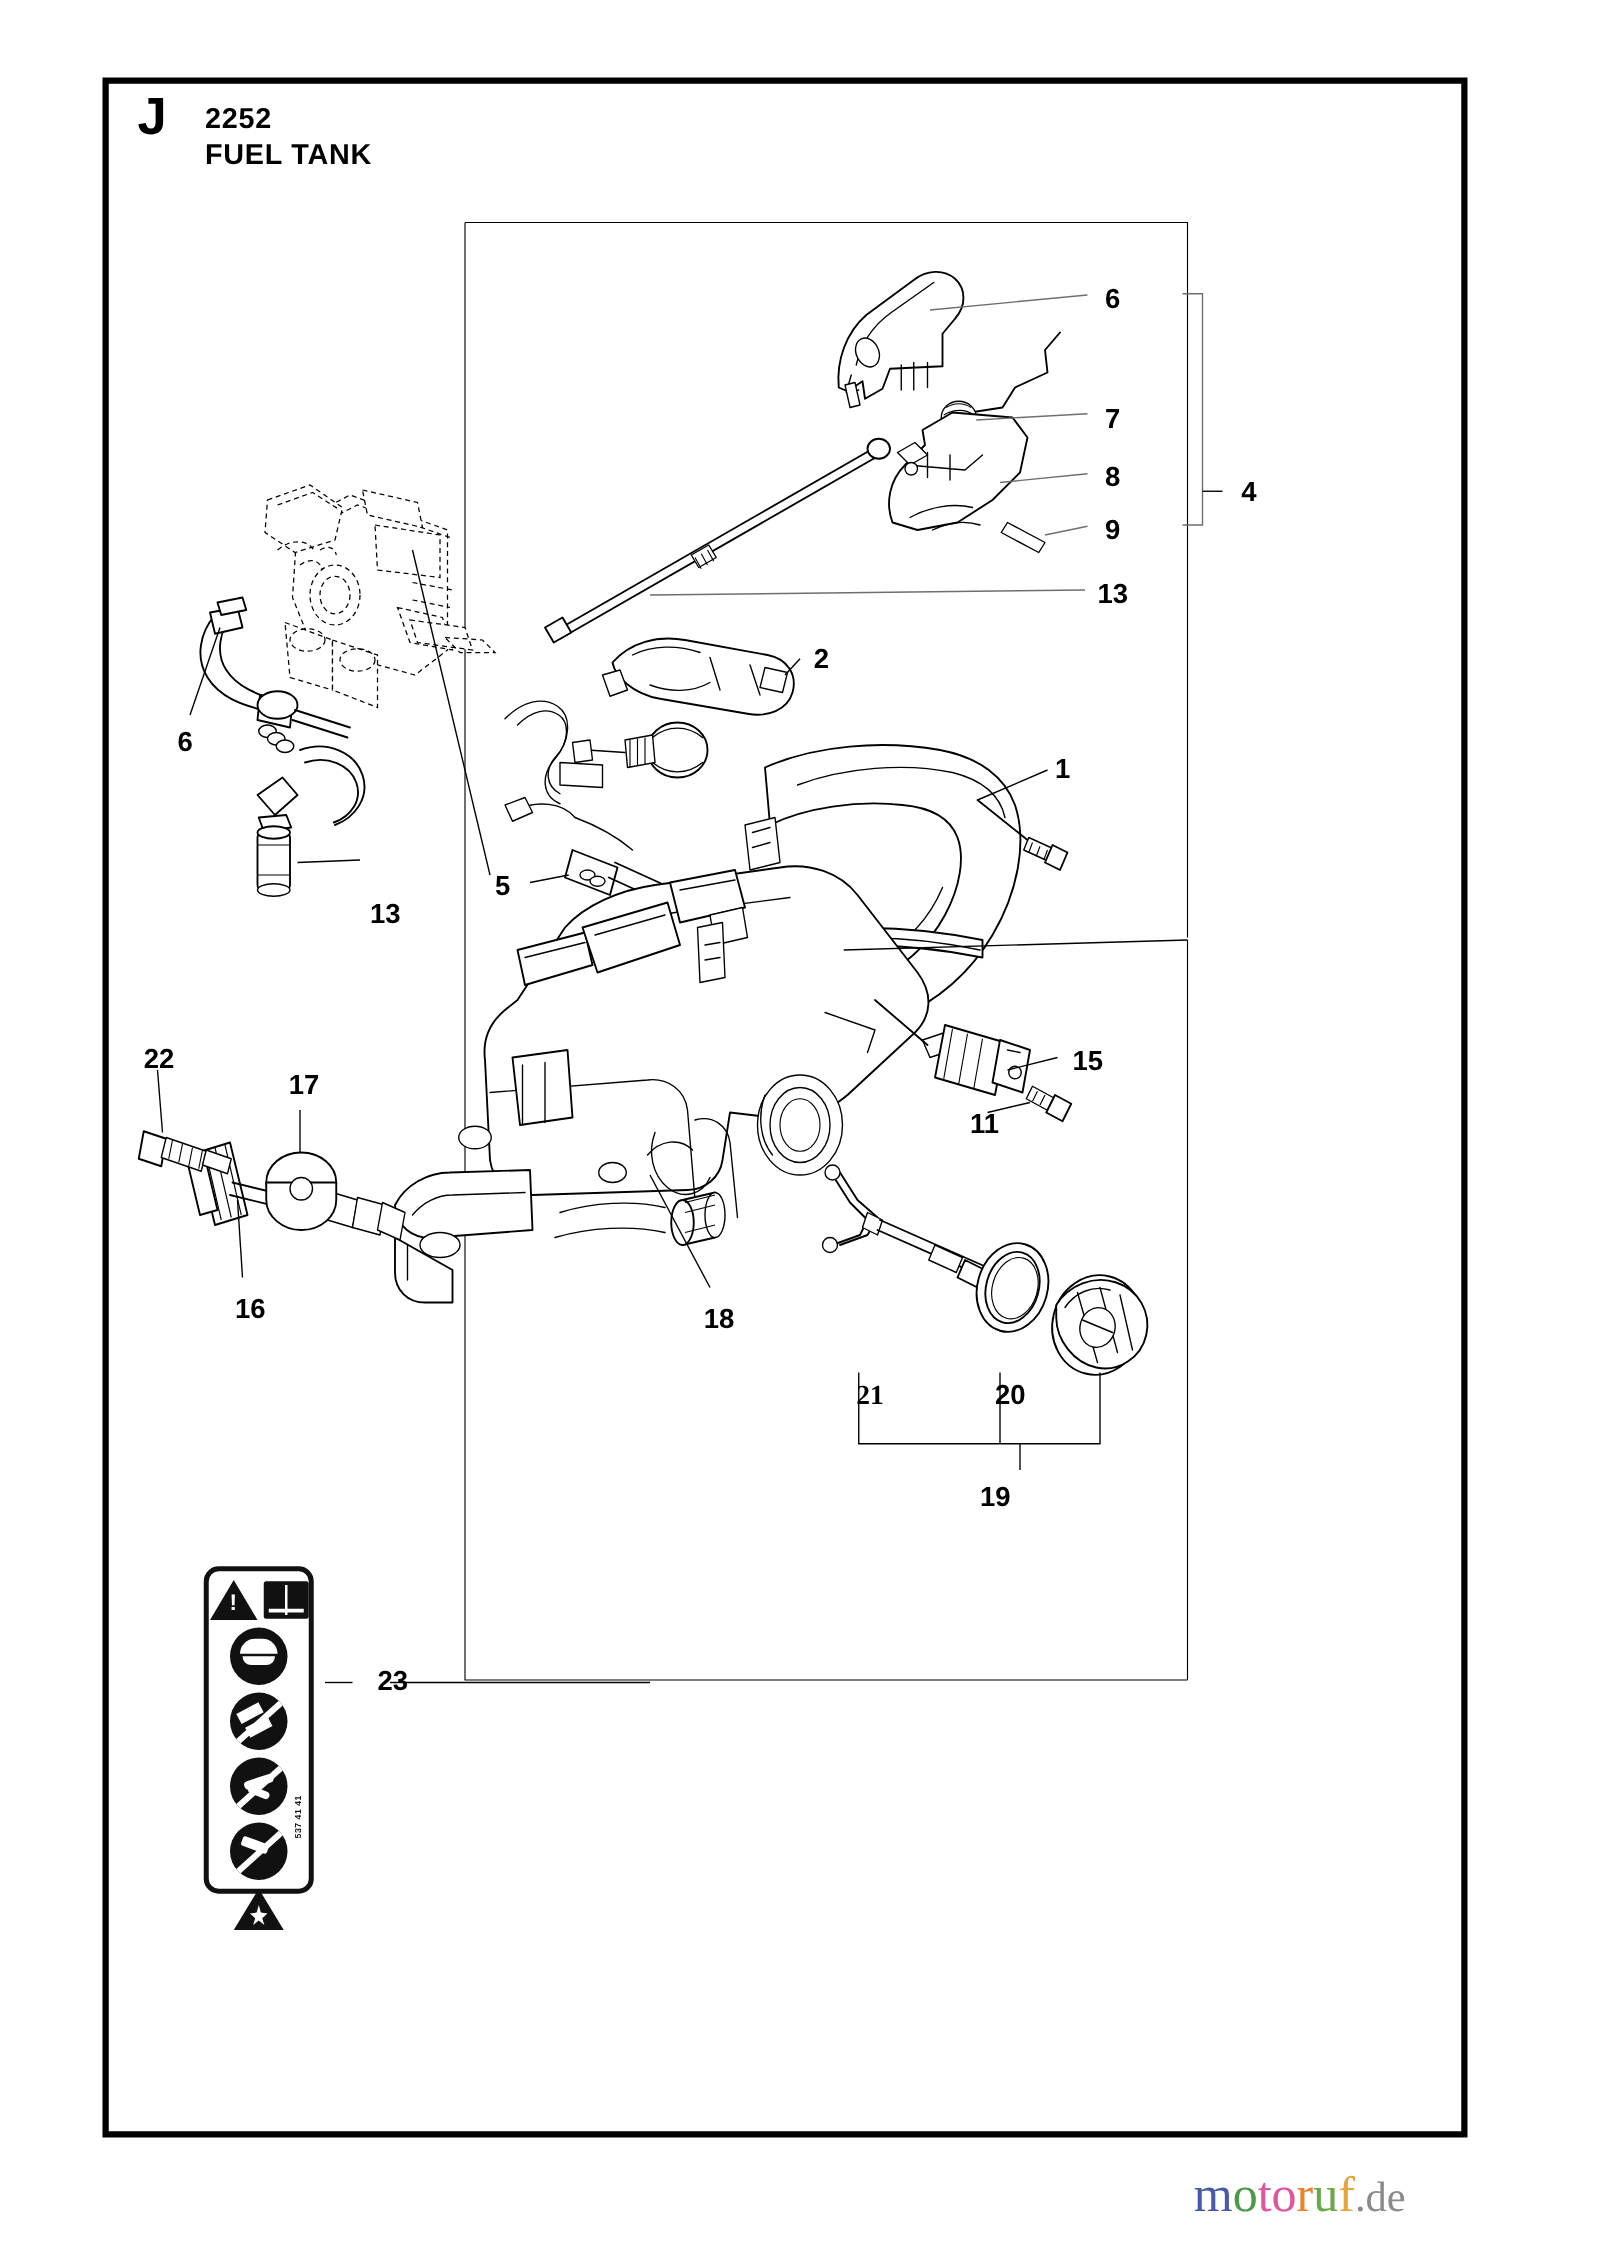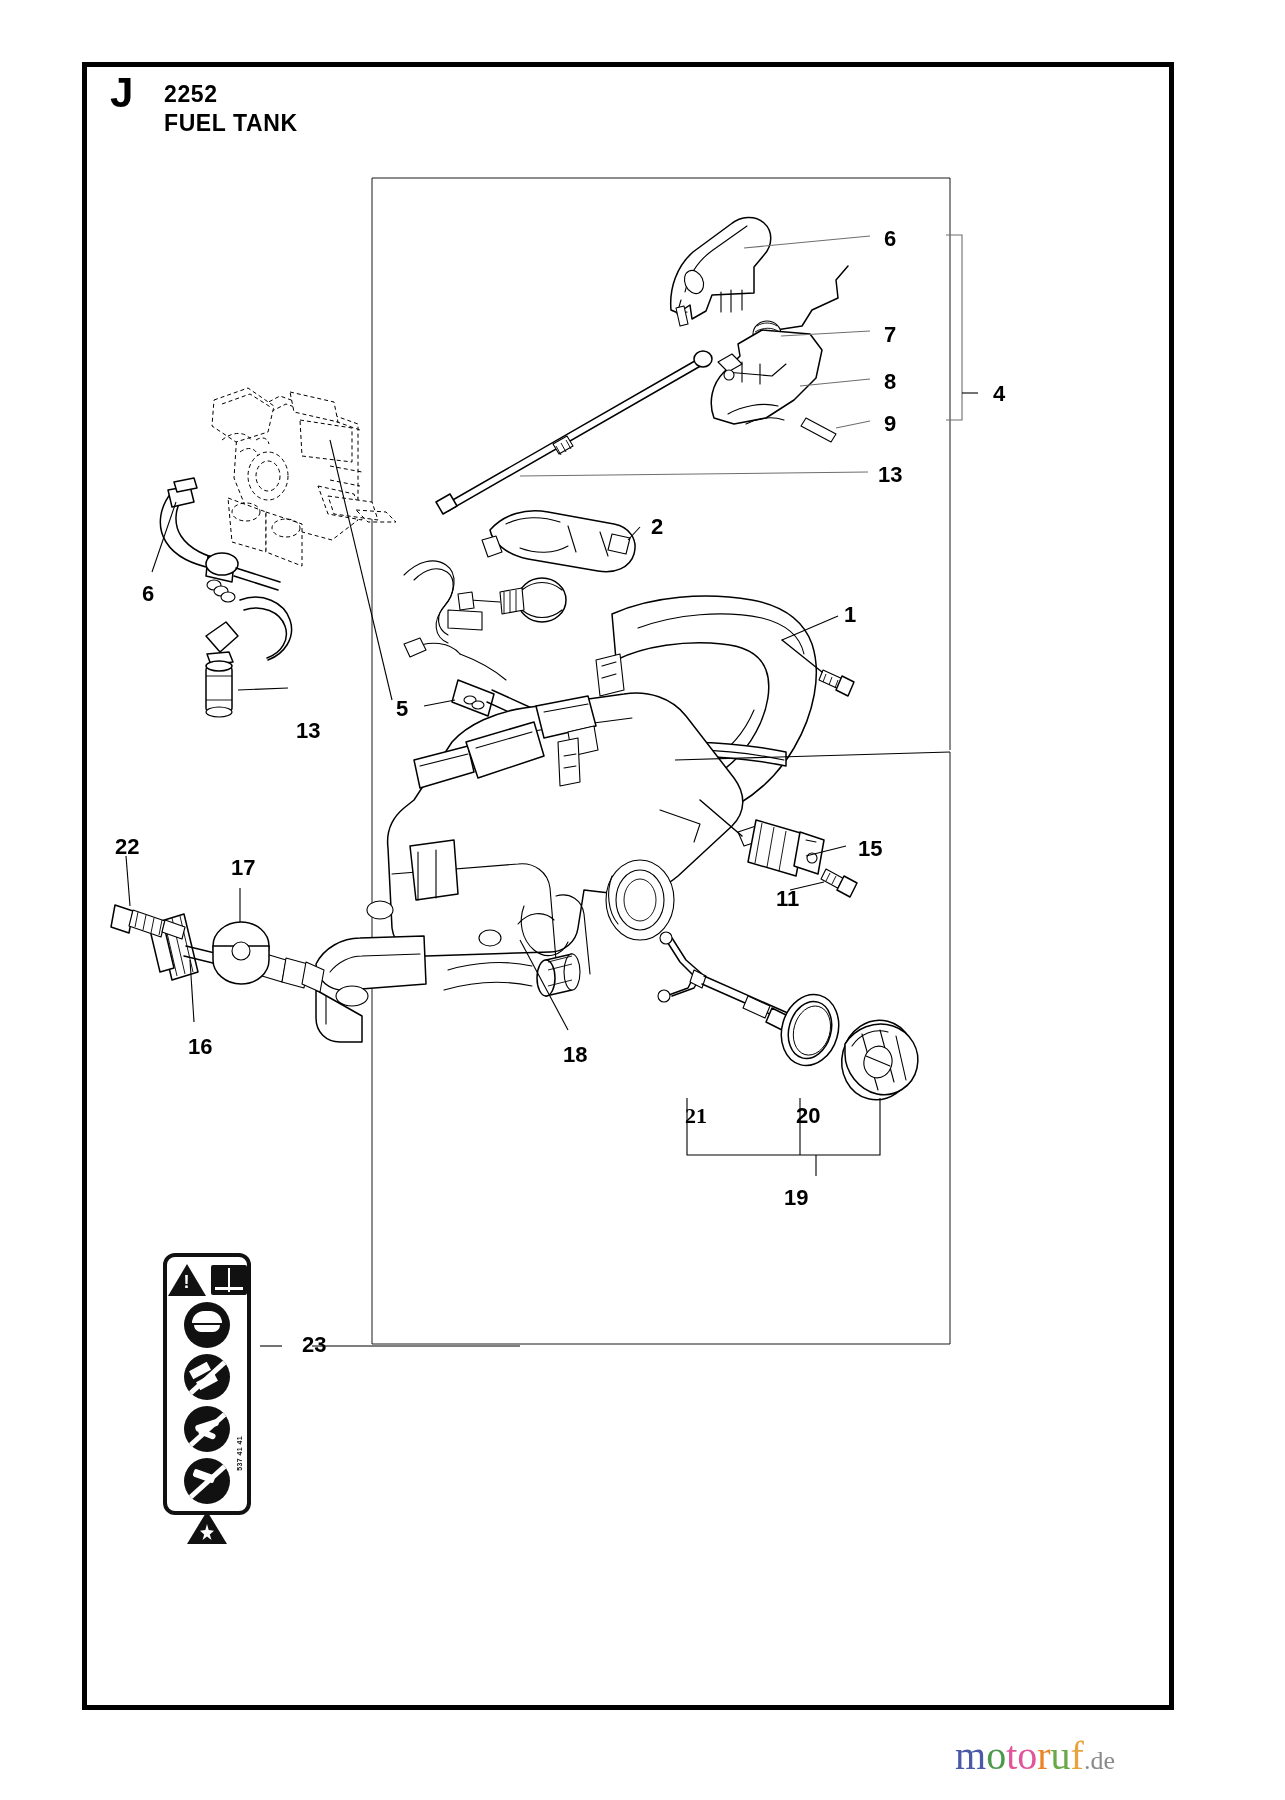--- a/index.html
+++ b/index.html
@@ -17,21 +17,21 @@
 
   
   svg.canvas{position:absolute;left:0;top:0;width:1285px;height:1800px;pointer-events:none;}
 
   
   .num{position:absolute;font-size:22px;font-weight:bold;color:#000;font-family:"Liberation Sans",sans-serif;line-height:1;white-space:nowrap;}
 
   
   .wm{position:absolute;left:955px;top:1736px;font-family:"Liberation Serif",serif;font-size:40px;line-height:1;letter-spacing:0px;}
   .wm span{display:inline-block;}
-  .wm .dot{font-size:26px;color:#7a7a7a;}
+  .wm .dot{font-size:34px;color:#7a7a7a;}
 
   
   .label-plate{position:absolute;left:163px;top:1253px;width:88px;height:262px;border:4px solid #111;border-radius:12px;background:#fff;box-sizing:border-box;}
   .lp-row{display:flex;justify-content:center;align-items:center;gap:5px;padding-top:7px;}
   .tri{width:0;height:0;border-left:19px solid transparent;border-right:19px solid transparent;border-bottom:32px solid #111;position:relative;}
   .tri::after{content:"!";position:absolute;left:-4px;top:9px;width:8px;color:#fff;font-size:18px;font-weight:bold;text-align:center;font-family:"Liberation Sans",sans-serif;line-height:1;}
   .book{width:36px;height:30px;background:#111;border-radius:2px;position:relative;}
   .book::before{content:"";position:absolute;left:17px;top:3px;width:2px;height:24px;background:#fff;}
   .book::after{content:"";position:absolute;left:4px;top:22px;width:28px;height:3px;background:#fff;}
   .circ{width:46px;height:46px;border-radius:50%;background:#111;margin:6px auto 0;position:relative;overflow:hidden;}

